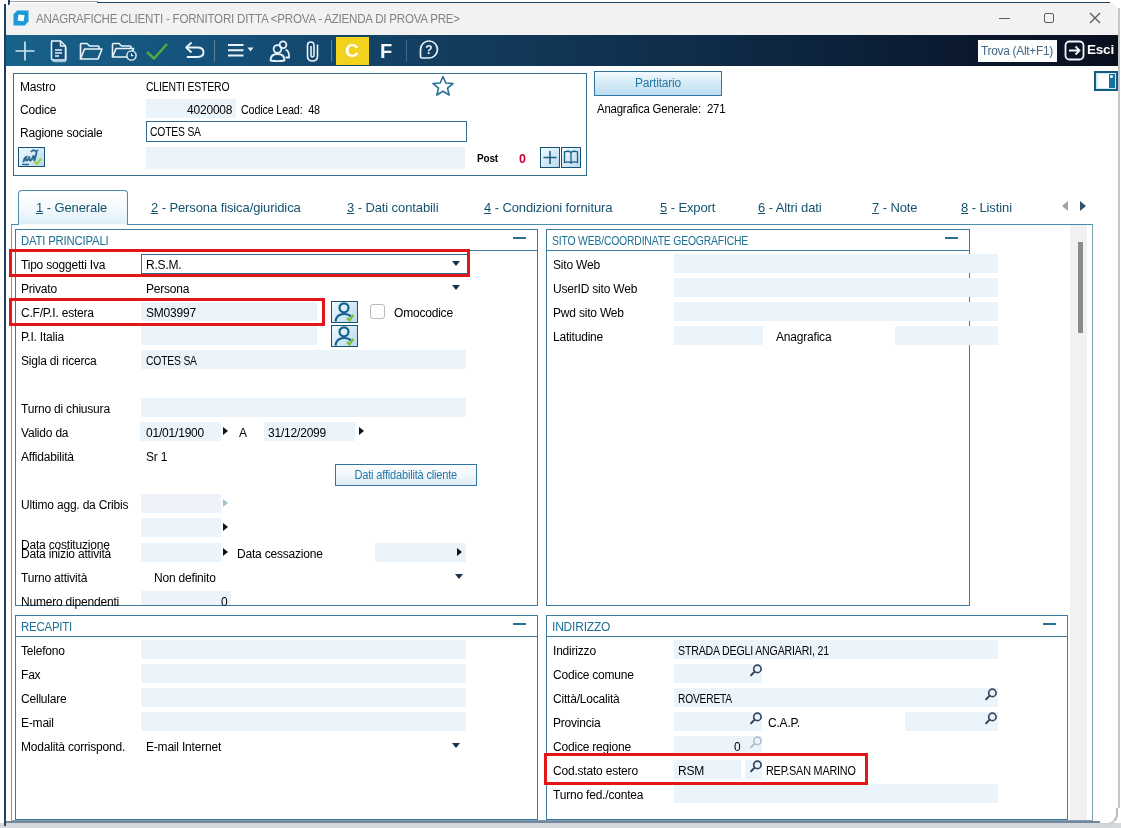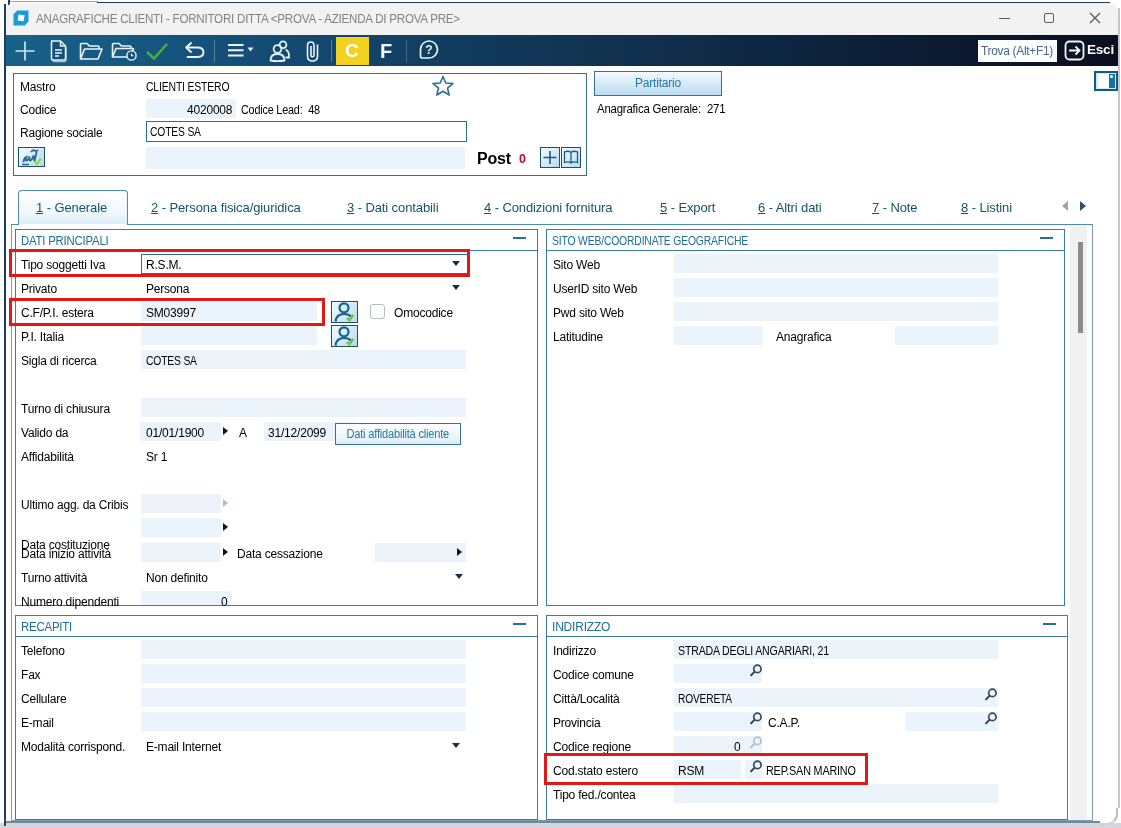--- a/index.html
+++ b/index.html
@@ -121,21 +121,21 @@
 <div class="abs" style="left:146px;top:121px;width:321px;height:21px;border:1px solid #2e6e93;background:#fff"></div>
 <div class="lbl" style="left:150px;top:125px;transform:scaleX(0.86);transform-origin:left top">COTES SA</div>
 <div class="ibtn" style="left:18px;top:147px;width:27px;height:20px;border-width:1.5px"></div>
 <svg class="abs" style="left:20px;top:148px" width="23" height="18" viewBox="0 0 23 18">
       <path d="M2 16.5 Q6 16.5 9 16.5" stroke="#2e6e93" stroke-width="1.6" fill="none"></path>
       <path d="M3.5 13.5 Q4.5 9.5 6.5 9 Q5 12.5 6.5 12.5 Q8.5 12 9.5 8.5 Q9 13 10.5 12.5 Q12.5 11.5 13.5 7.5 L14.5 13 L16.5 4.5" fill="none" stroke="#2e6e93" stroke-width="1.9" stroke-linecap="round"></path>
       <path d="M11.5 3.5 Q13 1.5 14.5 2.5 Q16 3.5 17.5 2.5" fill="none" stroke="#2e6e93" stroke-width="1.9" stroke-linecap="round"></path>
       <path d="M14.5 13.5 L17 16 L21 10.5" fill="none" stroke="#9ed14f" stroke-width="2.2"></path>
     </svg>
 <div class="fld" style="left:146px;top:147px;width:319px;height:22px"></div>
-<div class="lbl" style="left:477px;top:152px;font-weight:bold;font-size:16px">Post</div>
+<div class="lbl" style="left:477px;top:152px;font-weight:bold;font-size:10px">Post</div>
 <div class="lbl" style="left:519px;top:152px;font-weight:bold;font-size:12.5px;color:#cc0033">0</div>
 <div class="ibtn" style="left:540px;top:147px;width:20px;height:21px"></div>
 <svg class="abs" style="left:542px;top:149px" width="16" height="17" viewBox="0 0 16 17">
       <path d="M8 2 V15 M1.5 8.5 H14.5" stroke="#1c5e84" stroke-width="1.6"></path>
     </svg>
 <div class="ibtn" style="left:561px;top:147px;width:20px;height:21px"></div>
 <svg class="abs" style="left:563px;top:150px" width="16" height="15" viewBox="0 0 16 15">
       <path d="M8 2.5 C6.5 1 4 1 1.5 1.8 V12.5 C4 11.7 6.5 11.7 8 13 C9.5 11.7 12 11.7 14.5 12.5 V1.8 C12 1 9.5 1 8 2.5 Z M8 2.5 V13" fill="none" stroke="#1c5e84" stroke-width="1.3"></path>
     </svg>
 
@@ -206,42 +206,42 @@
   <div class="lbl" style="left:21px;top:426px">Valido da</div>
   <div class="fld" style="left:140px;top:422px;width:81px"></div>
   <div class="lbl" style="left:146px;top:426px">01/01/1900</div>
   <div class="arr-r" style="left:223px;top:427px"></div>
   <div class="lbl" style="left:239px;top:426px">A</div>
   <div class="fld" style="left:264px;top:422px;width:91px"></div>
   <div class="lbl" style="left:268px;top:426px">31/12/2099</div>
   <div class="arr-r" style="left:359px;top:427px"></div>
   <div class="lbl" style="left:21px;top:450px">Affidabilità</div>
   <div class="lbl" style="left:146px;top:450px">Sr 1</div>
-  <div class="btn" style="left:335px;top:423px;width:126px;height:22px;line-height:20px;background:linear-gradient(180deg,#fefefe 0%,#eef6fb 60%,#dcecf6 100%)"><span style="display:inline-block;transform:scaleX(0.92)">Dati affidabilità cliente</span></div>
+  <div class="btn" style="left:335px;top:464px;width:142px;height:22px;line-height:20px;background:linear-gradient(180deg,#fefefe 0%,#eef6fb 60%,#dcecf6 100%)"><span style="display:inline-block;transform:scaleX(0.92)">Dati affidabilità cliente</span></div>
   <div class="lbl" style="left:21px;top:498px">Ultimo agg. da Cribis</div>
   <div class="fld" style="left:141px;top:494px;width:80px;background:#edf3f8"></div>
   <div class="arr-r dis" style="left:223px;top:499px"></div>
   <div class="lbl" style="left:21px;top:538px">Data costituzione</div>
   <div class="fld" style="left:141px;top:518px;width:80px"></div>
   <div class="arr-r" style="left:223px;top:523px"></div>
   <div class="lbl" style="left:21px;top:547px">Data inizio attività</div>
   <div class="fld" style="left:141px;top:543px;width:80px"></div>
   <div class="arr-r" style="left:223px;top:548px"></div>
   <div class="lbl" style="left:237px;top:547px">Data cessazione</div>
   <div class="fld" style="left:375px;top:543px;width:91px"></div>
   <div class="arr-r" style="left:457px;top:548px"></div>
   <div class="lbl" style="left:21px;top:571px">Turno attività</div>
-  <div class="lbl" style="left:146px;top:571px">Non definito</div>
+  <div class="lbl" style="left:154px;top:571px">Non definito</div>
   <div class="arr-dn" style="left:455px;top:574px"></div>
   <div class="lbl" style="left:21px;top:595px">Numero dipendenti</div>
   <div class="fld" style="left:141px;top:591px;width:90px;height:14px"></div>
   <div class="lbl" style="left:221px;top:595px">0</div>
 </div>
 
-<div class="panel" style="left:546px;top:229px;width:519px;height:377px">
+<div class="panel" style="left:546px;top:229px;width:424px;height:377px">
   <div class="ptitle" style="transform:scaleX(0.865);transform-origin:left top">SITO WEB/COORDINATE GEOGRAFICHE</div>
       <div class="psep"></div>
       <div class="pminus" style="right:11px"></div>
 </div>
 <div id="p2rows">
   <div class="lbl" style="left:553px;top:258px">Sito Web</div>
   <div class="fld" style="left:674px;top:254px;width:324px"></div>
   <div class="lbl" style="left:553px;top:282px">UserID sito Web</div>
   <div class="fld" style="left:674px;top:278px;width:324px"></div>
   <div class="lbl" style="left:553px;top:306px">Pwd sito Web</div>
@@ -314,20 +314,20 @@
       </svg>
   <div class="lbl" style="left:553px;top:764px">Cod.stato estero</div>
   <div class="fld" style="left:674px;top:760px;width:67px"></div>
       <div class="fld" style="left:745px;top:760px;width:17px"></div>
   <div class="lbl" style="left:678px;top:764px">RSM</div>
   <svg class="abs" style="left:748px;top:760px" width="15" height="15" viewBox="0 0 15 15">
         <circle cx="9.4" cy="4.9" r="3.7" fill="none" stroke="#33475e" stroke-width="1.7"></circle>
         <path d="M6.7 7.6 L3.1 11.3" stroke="#33475e" stroke-width="2" stroke-linecap="round"></path>
       </svg>
   <div class="lbl" style="left:766px;top:764px;transform:scaleX(0.9);transform-origin:left top">REP.SAN MARINO</div>
-  <div class="lbl" style="left:553px;top:788px">Tipo fed./contea</div>
+  <div class="lbl" style="left:553px;top:788px">Turno fed./contea</div>
   <div class="fld" style="left:674px;top:784px;width:324px"></div>
 </div>
 
 <div class="redbox" style="left:9px;top:249px;width:461px;height:28px"></div>
 <div class="redbox" style="left:9px;top:298px;width:316px;height:28px"></div>
 <div class="redbox" style="left:544px;top:753px;width:324px;height:32px"></div>
 
 </div>
 </body></html>

